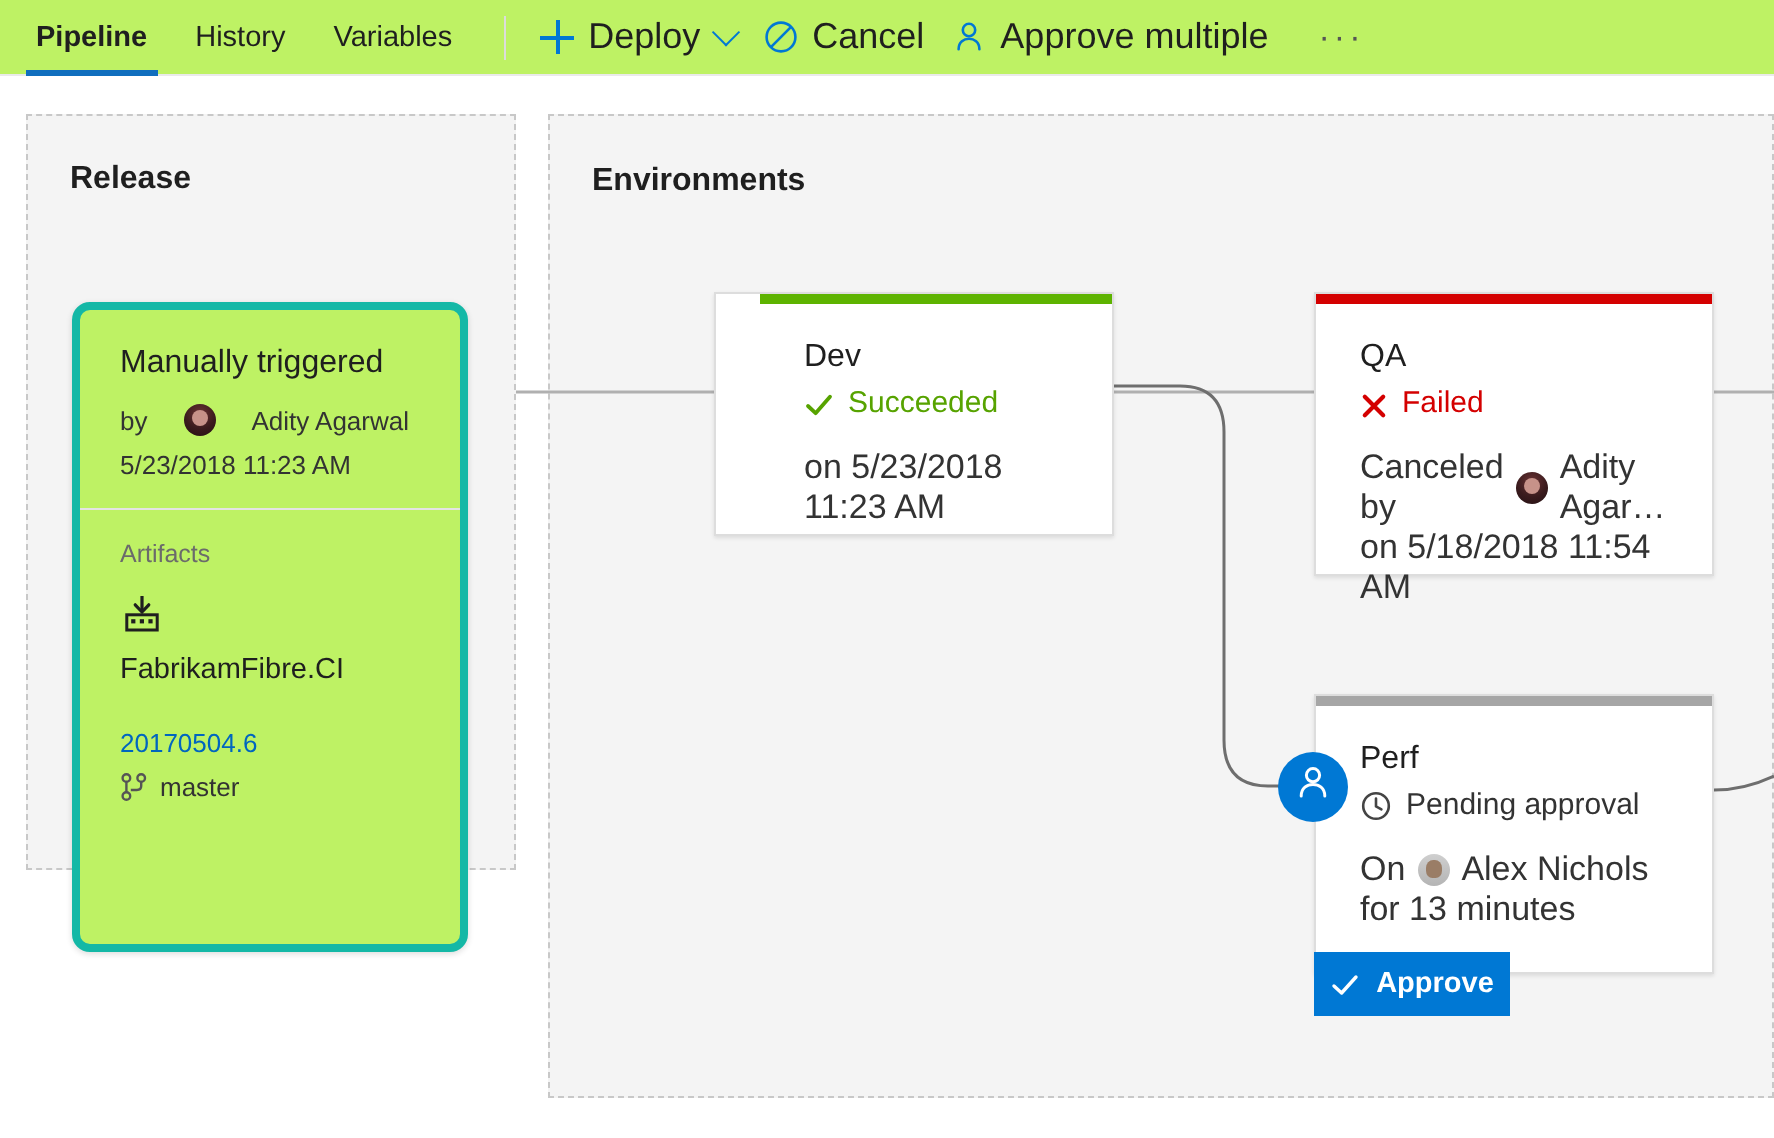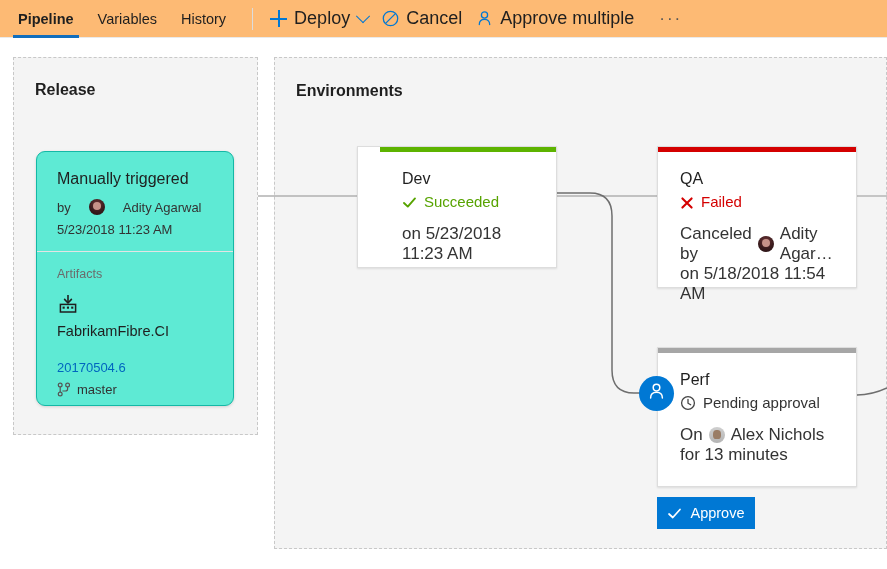--- a/index.html
+++ b/index.html
@@ -16,21 +16,21 @@
     position: relative;
   }
 
   
   .toolbar {
     position: absolute;
     left: 0; top: 0;
     width: 887px; height: 38px;
     display: flex;
     align-items: center;
-    background: #fdba74;
+    background: #bef264;
     border-bottom: 1px solid #eaeaea;
     box-sizing: border-box;
   }
   .tab {
     position: relative;
     height: 38px;
     display: flex;
     align-items: center;
     padding: 0 12px;
     font-size: 14.5px;
@@ -119,23 +119,23 @@
     position: absolute;
     left: 0; top: 0;
     width: 887px; height: 569px;
     pointer-events: none;
   }
 
   
   #release-card {
     position: absolute;
     left: 36px; top: 151px;
-    width: 198px; height: 255px;
-    background: #5eead4;
-    border: 1px solid #14b8a6;
+    width: 198px; height: 325px;
+    background: #bef264;
+    border: 4px solid #14b8a6;
     border-radius: 9px;
     box-shadow: 0 1px 3px rgba(0,0,0,0.14);
     box-sizing: border-box;
     overflow: hidden;
   }
   .rel-top { padding: 18px 20px 14px 20px; }
   .rel-trigger { font-size: 16px; color: #1f1f1f; margin-bottom: 11px; }
   .rel-byline {
     display: flex; align-items: center;
     font-size: 13px; color: #333;
@@ -227,49 +227,49 @@
     background: #0078d4;
     display: flex;
     align-items: center;
     justify-content: center;
     z-index: 5;
   }
 
   
   #approve-button {
     position: absolute;
-    left: 657px; top: 497px;
+    left: 657px; top: 476px;
     width: 98px; height: 32px;
     background: #0078d4;
     color: #ffffff;
     border: none;
     font-family: "Liberation Sans", sans-serif;
     font-size: 14.5px;
-    font-weight: normal;
+    font-weight: bold;
     display: flex;
     align-items: center;
     justify-content: center;
     cursor: pointer;
     padding: 0;
   }
   #approve-button .chk { margin-right: 8px; display:flex; }
 </style>
 </head>
 <body>
 
 <div class="toolbar">
 
   <div class="tab first active">
     <span>Pipeline</span>
   </div>
   <div class="tab">
+    <span>History</span>
+  </div>
+  <div class="tab">
     <span>Variables</span>
-  </div>
-  <div class="tab">
-    <span>History</span>
   </div>
 
   <div class="tb-sep"></div>
 
   <div class="tb-cmd">
     <span class="plus-icon"></span>
     <span>Deploy</span>
     <span class="chev"></span>
   </div>
 

